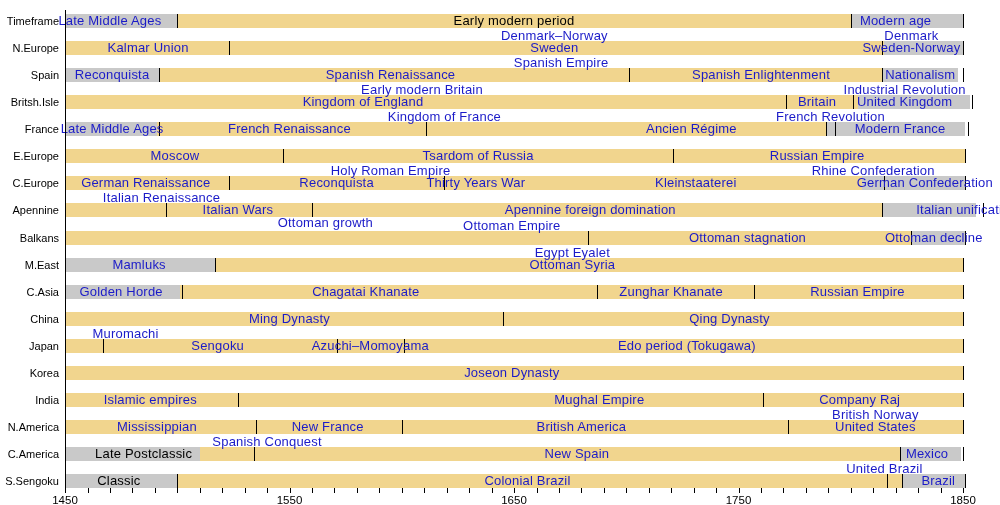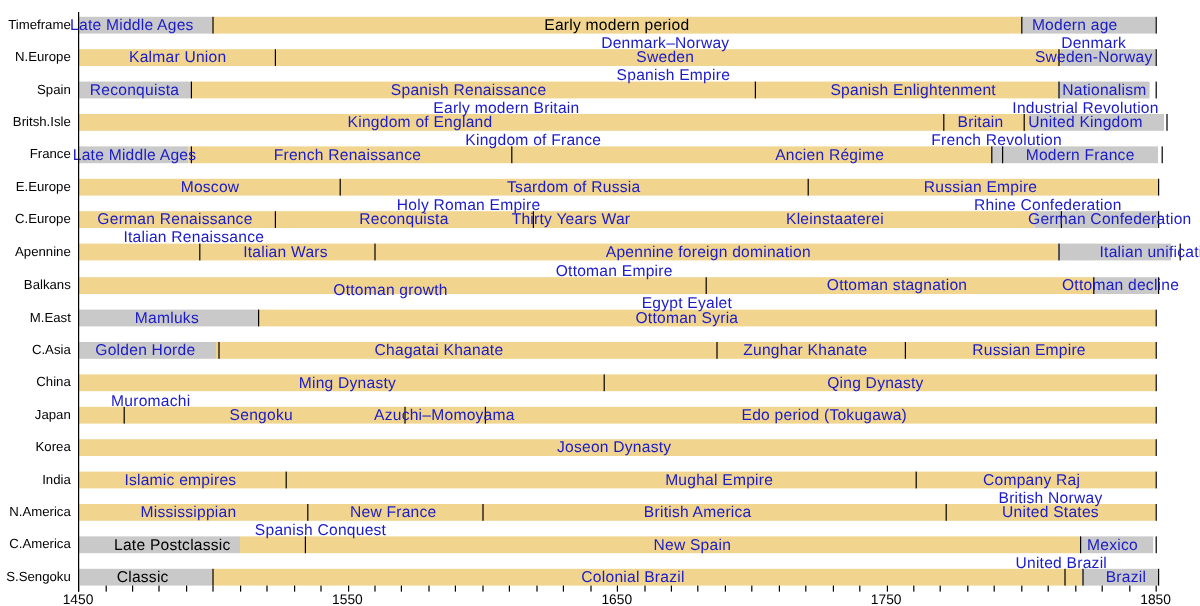--- a/index.html
+++ b/index.html
@@ -56,21 +56,21 @@
     <div class="plabel link" style="left: 390.5px; top: 68.1px;">Spanish Renaissance</div>
     <div class="plabel link above" style="left: 561.1px; top: 56.1px;">Spanish Empire</div>
     <div class="plabel link" style="left: 761px; top: 68.1px;">Spanish Enlightenment</div>
     <div class="plabel link" style="left: 920.3px; top: 68.1px;">Nationalism</div>
     <div class="row-label" style="top: 95.2px;">Britsh.Isle</div>
     <div class="seg yellow" style="top: 95.2px; left: 65px; width: 792.5px;"></div>
     <div class="seg gray" style="top: 95.2px; left: 857.5px; width: 112.3px;"></div>
     <div class="btick" style="top: 95.2px; left: 785.6px;"></div>
     <div class="btick" style="top: 95.2px; left: 853px;"></div>
     <div class="btick" style="top: 95.2px; left: 972px;"></div>
-    <div class="plabel link" style="left: 350px; top: 95.2px; text-align: right;">Kingdom of England</div>
+    <div class="plabel link" style="left: 363px; top: 95.2px; text-align: right;">Kingdom of England</div>
     <div class="plabel link above" style="left: 422px; top: 83.2px;">Early modern Britain</div>
     <div class="plabel link" style="left: 817.1px; top: 95.2px;">Britain</div>
     <div class="plabel link above" style="left: 904.6px; top: 83.2px;">Industrial Revolution</div>
     <div class="plabel link" style="left: 904.6px; top: 95.2px;">United Kingdom</div>
     <div class="row-label" style="top: 122.2px;">France</div>
     <div class="seg gray" style="top: 122.2px; left: 65px; width: 92px;"></div>
     <div class="seg yellow" style="top: 122.2px; left: 157px; width: 669px;"></div>
     <div class="seg gray" style="top: 122.2px; left: 826.1px; width: 139.2px;"></div>
     <div class="btick" style="top: 122.2px; left: 159.3px;"></div>
     <div class="btick" style="top: 122.2px; left: 426.4px;"></div>
@@ -115,21 +115,21 @@
     <div class="plabel link above" style="left: 161.5px; top: 191.4px;">Italian Renaissance</div>
     <div class="plabel link" style="left: 237.9px; top: 203.4px;">Italian Wars</div>
     <div class="plabel link" style="left: 590.3px; top: 203.4px;">Apennine foreign domination</div>
     <div class="plabel link" style="left: 922.6px; top: 203.4px; margin-left: 44px;">Italian unification</div>
     <div class="row-label" style="top: 230.5px;">Balkans</div>
     <div class="seg yellow" style="top: 230.5px; left: 65px; width: 846.4px;"></div>
     <div class="seg gray" style="top: 230.5px; left: 911.4px; width: 53.9px;"></div>
     <div class="btick" style="top: 230.5px; left: 588.1px;"></div>
     <div class="btick" style="top: 230.5px; left: 911.4px;"></div>
     <div class="btick" style="top: 230.5px; left: 965.2px;"></div>
-    <div class="plabel link" style="left: 325.4px; top: 235px; text-align: right;">Ottoman growth</div>
+    <div class="plabel link" style="left: 325.4px; top: 216px; text-align: right;">Ottoman growth</div>
     <div class="plabel link above" style="left: 511.8px; top: 218.5px;">Ottoman Empire</div>
     <div class="plabel link" style="left: 747.5px; top: 230.5px;">Ottoman stagnation</div>
     <div class="plabel link" style="left: 933.8px; top: 230.5px;">Ottoman decline</div>
     <div class="row-label" style="top: 257.5px;">M.East</div>
     <div class="seg gray" style="top: 257.5px; left: 65px; width: 150.4px;"></div>
     <div class="seg yellow" style="top: 257.5px; left: 215.4px; width: 747.6px;"></div>
     <div class="btick" style="top: 257.5px; left: 215.4px;"></div>
     <div class="btick" style="top: 257.5px; left: 963px;"></div>
     <div class="plabel link" style="left: 139.1px; top: 257.5px;">Mamluks</div>
     <div class="plabel link above" style="left: 572.4px; top: 245.5px;">Egypt Eyalet</div>

